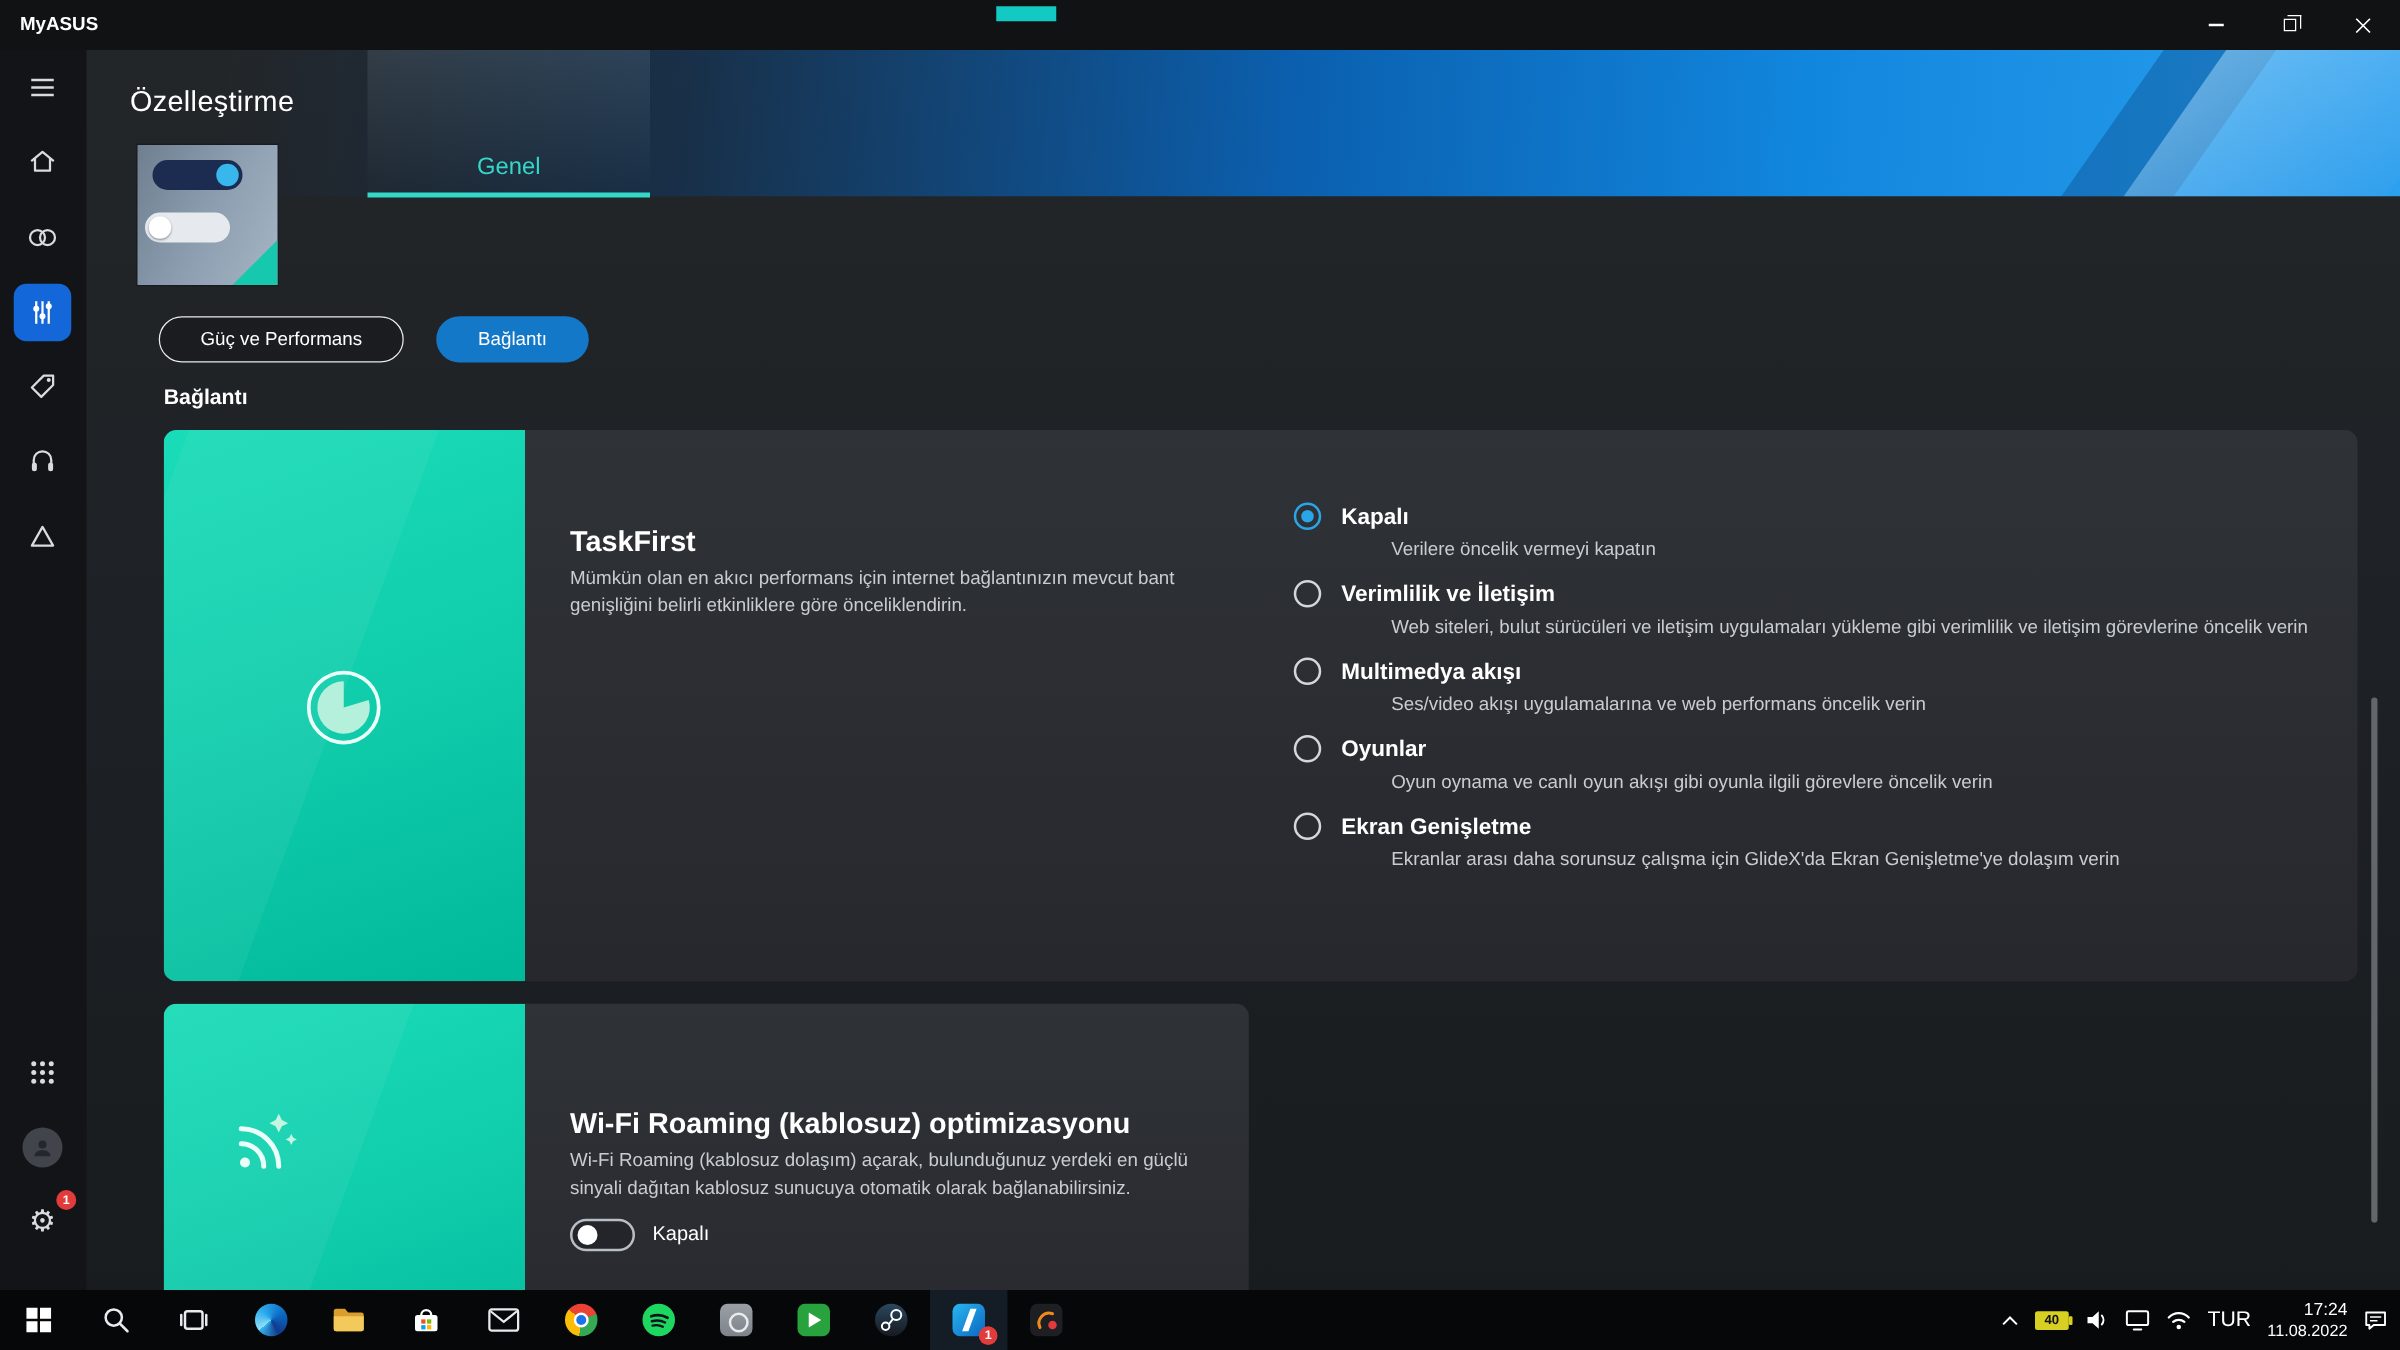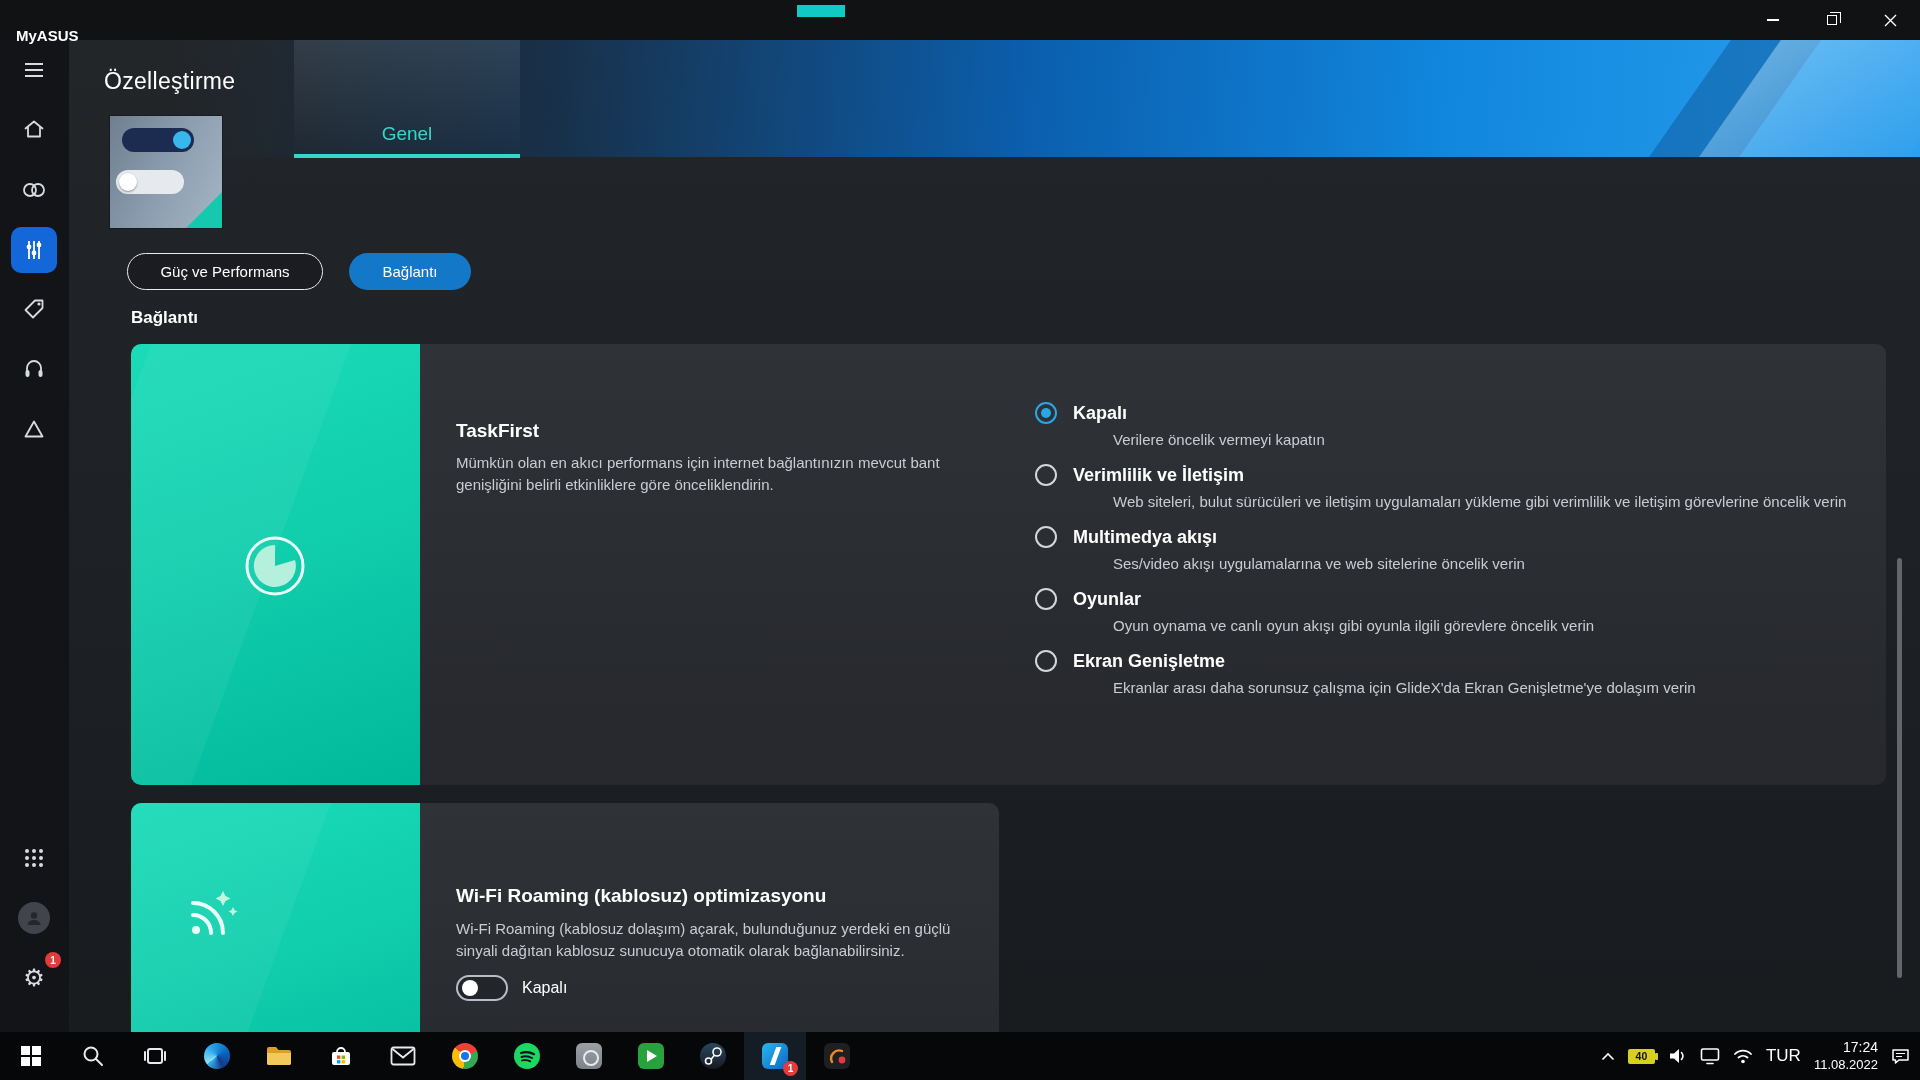--- a/index.html
+++ b/index.html
@@ -2,21 +2,21 @@
 <html><head>
 <meta charset="utf-8">
 <style>
   * { margin:0; padding:0; box-sizing:border-box; }
   html,body { width:1920px; height:1080px; overflow:hidden; background:#121316;
               font-family:"Liberation Sans",sans-serif; color:#fff; }
   #screen { position:relative; width:1920px; height:1080px; overflow:hidden; }
 
   
   .titlebar { position:absolute; left:0; top:0; width:1920px; height:40px; background:#101214; z-index:50; }
-  .app-title { position:absolute; left:16px; top:11px; font-size:15px; font-weight:bold; color:#fff;margin-top:16px; }
+  .app-title { position:absolute; left:16px; top:11px; font-size:15px; font-weight:bold; color:#fff; }
   .title-strip { position:absolute; left:797px; top:5px; width:48px; height:12px; background:#12c9c4; }
   .win-controls { position:absolute; right:0; top:0; height:40px; display:flex; }
   .win-btn { width:59px; height:40px; display:flex; align-items:center; justify-content:center; }
   .glyph-min { width:12px; height:2px; background:#fff; display:block; }
   .glyph-restore { width:10px; height:10px; border:1.4px solid #fff; position:relative; background:#101214; }
   .glyph-restore::before { content:""; position:absolute; left:2px; top:-4px; width:10px; height:10px; border:1.4px solid #fff; border-bottom:none; border-left:none; }
 
   
   .sidebar { position:absolute; left:0; top:40px; width:69px; height:992px; background:#121417; z-index:40; }
   .s-item { position:absolute; left:11px; width:46px; height:46px; display:flex; align-items:center; justify-content:center; border-radius:10px; color:#d8dbdf; }
@@ -65,21 +65,21 @@
   
   .card { position:absolute; border-radius:10px; overflow:hidden; background:linear-gradient(180deg,#2f3237 0%,#26282d 100%); }
   .card1 { left:62px; top:304px; width:1755px; height:441px; }
   .card2 { left:62px; top:763px; width:868px; height:330px; }
   .card-art { position:absolute; left:0; top:0; width:289px; height:100%;
               background:linear-gradient(160deg,#1bdcb8 0%,#0fcbaa 55%,#00b89a 100%); }
   .card-art::before { content:""; position:absolute; left:-60px; top:0; width:200px; height:100%;
                       transform:skewX(-20deg); background:rgba(255,255,255,.05); }
   .art-icon { position:absolute; }
 
-  .c-title { position:absolute; left:325px; font-size:19px; font-weight:700; }
+  .c-title { position:absolute; left:325px; font-size:23px; font-weight:700; }
   .c-desc  { position:absolute; left:325px; font-size:15px; color:#c9cdd2; line-height:1.45; }
   .card1 .c-title { top:76px; }
   .card1 .c-desc  { top:108px; width:495px; }
   .card2 .c-title { top:82px; }
   .card2 .c-desc  { top:115px; width:500px; }
 
   
   .options { position:absolute; left:904px; top:58px; width:820px; display:flex; flex-direction:column; gap:14px; }
   .option { display:grid; grid-template-columns:24px 1fr; column-gap:14px; cursor:default; }
   .radio { width:22px; height:22px; border-radius:50%; border:2px solid #d3d7db; position:relative; margin-top:0; }
@@ -270,21 +270,21 @@
           <span class="opt-desc">Verilere öncelik vermeyi kapatın</span>
         </div>
         <div class="option">
           <span class="radio"></span>
           <span class="opt-label">Verimlilik ve İletişim</span>
           <span class="opt-desc">Web siteleri, bulut sürücüleri ve iletişim uygulamaları yükleme gibi verimlilik ve iletişim görevlerine öncelik verin</span>
         </div>
         <div class="option">
           <span class="radio"></span>
           <span class="opt-label">Multimedya akışı</span>
-          <span class="opt-desc">Ses/video akışı uygulamalarına ve web sitelerine öncelik verin</span>
+          <span class="opt-desc">Ses/video akışı uygulamalarına ve web performans öncelik verin</span>
         </div>
         <div class="option">
           <span class="radio"></span>
           <span class="opt-label">Oyunlar</span>
           <span class="opt-desc">Oyun oynama ve canlı oyun akışı gibi oyunla ilgili görevlere öncelik verin</span>
         </div>
         <div class="option">
           <span class="radio"></span>
           <span class="opt-label">Ekran Genişletme</span>
           <span class="opt-desc">Ekranlar arası daha sorunsuz çalışma için GlideX'da Ekran Genişletme'ye dolaşım verin</span>

